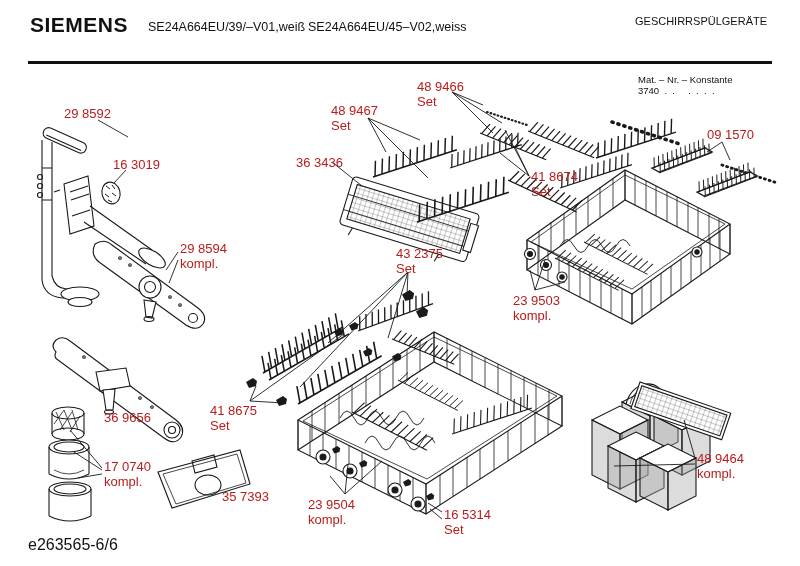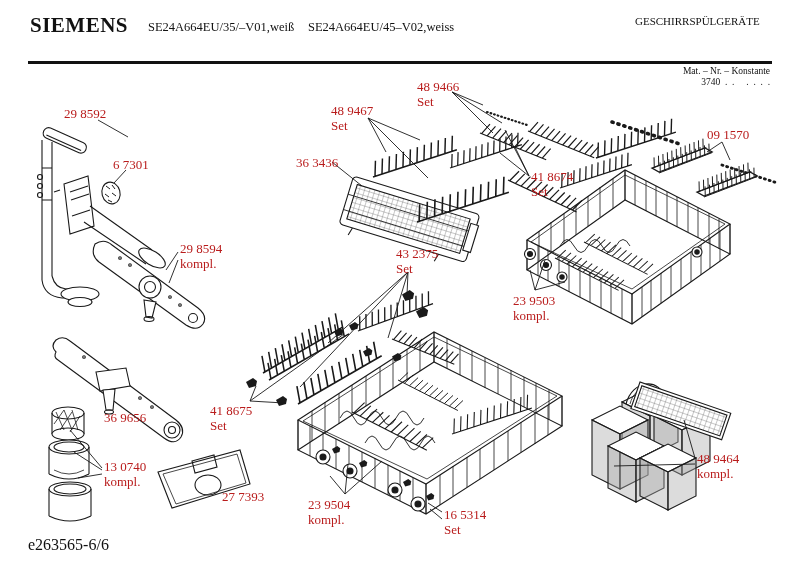--- a/index.html
+++ b/index.html
@@ -1,39 +1,39 @@
 <!DOCTYPE html>
 <html><head>
 <meta charset="utf-8">
 <style>
   html,body{margin:0;padding:0;background:#fff}
   .page{position:relative;width:800px;height:566px;background:#fff;
-        font-family:Liberation Serif, serif;color:#111;overflow:hidden}
+        font-family:Liberation Sans, sans-serif;color:#111;overflow:hidden}
   .brand{position:absolute;left:30px;top:13px;font-size:21px;font-weight:800;letter-spacing:.5px}
   .model{position:absolute;top:20px;font-size:12.5px;white-space:nowrap}
   .model-left{left:148px}
   .model-right{left:308px}
   .category{position:absolute;left:635px;top:14px;font-size:11px;line-height:14px;white-space:nowrap}
   .rule{position:absolute;left:28px;right:28px;top:61px;height:2.5px;background:#111}
-  .matnr{position:absolute;left:638px;top:66px;width:132px;text-align:right;
+  .matnr{position:absolute;left:638px;top:74px;width:132px;text-align:left;
          font-size:9.5px;line-height:11px;white-space:nowrap}
   .matnr2{white-space:pre}
   .plabel{position:absolute;font-size:13px;line-height:15px;white-space:nowrap;color:#b91c1c}
   .plabel span{display:block}
   .footer{position:absolute;left:28px;top:536px;font-size:16px}
   svg.art{position:absolute;left:0;top:0}
 </style>
 </head>
 <body>
 
 <div class="page">
 
   <header>
     <div class="brand">SIEMENS</div>
-    <div class="model model-left">SE24A664EU/35/–V01,weiß</div>
+    <div class="model model-left">SE24A664EU/39/–V01,weiß</div>
     <div class="model model-right">SE24A664EU/45–V02,weiss</div>
     <div class="category">
       <div>GESCHIRRSPÜLGERÄTE</div>
     </div>
   </header>
 
   <div class="rule"></div>
 
   <div class="matnr">
     <div>Mat. – Nr. – Konstante</div>
@@ -263,21 +263,21 @@
                  M695 458 L684 420 M695 464 L614 466"></path>
       </g>
     </g>
   </svg>
 
   <div class="plabel" style="left:64px;top:106px">
       <span>29 8592</span>
       <span></span>
     </div>
   <div class="plabel" style="left:113px;top:157px">
-      <span>6 7301</span>
+      <span>16 3019</span>
       <span></span>
     </div>
   <div class="plabel" style="left:180px;top:241px">
       <span>29 8594</span>
       <span>kompl.</span>
     </div>
   <div class="plabel" style="left:296px;top:155px">
       <span>36 3436</span>
       <span></span>
     </div>
@@ -307,25 +307,25 @@
     </div>
   <div class="plabel" style="left:210px;top:403px">
       <span>41 8675</span>
       <span>Set</span>
     </div>
   <div class="plabel" style="left:104px;top:410px">
       <span>36 9656</span>
       <span></span>
     </div>
   <div class="plabel" style="left:104px;top:459px">
-      <span>13 0740</span>
+      <span>17 0740</span>
       <span>kompl.</span>
     </div>
   <div class="plabel" style="left:222px;top:489px">
-      <span>27 7393</span>
+      <span>35 7393</span>
       <span></span>
     </div>
   <div class="plabel" style="left:308px;top:497px">
       <span>23 9504</span>
       <span>kompl.</span>
     </div>
   <div class="plabel" style="left:444px;top:507px">
       <span>16 5314</span>
       <span>Set</span>
     </div>

